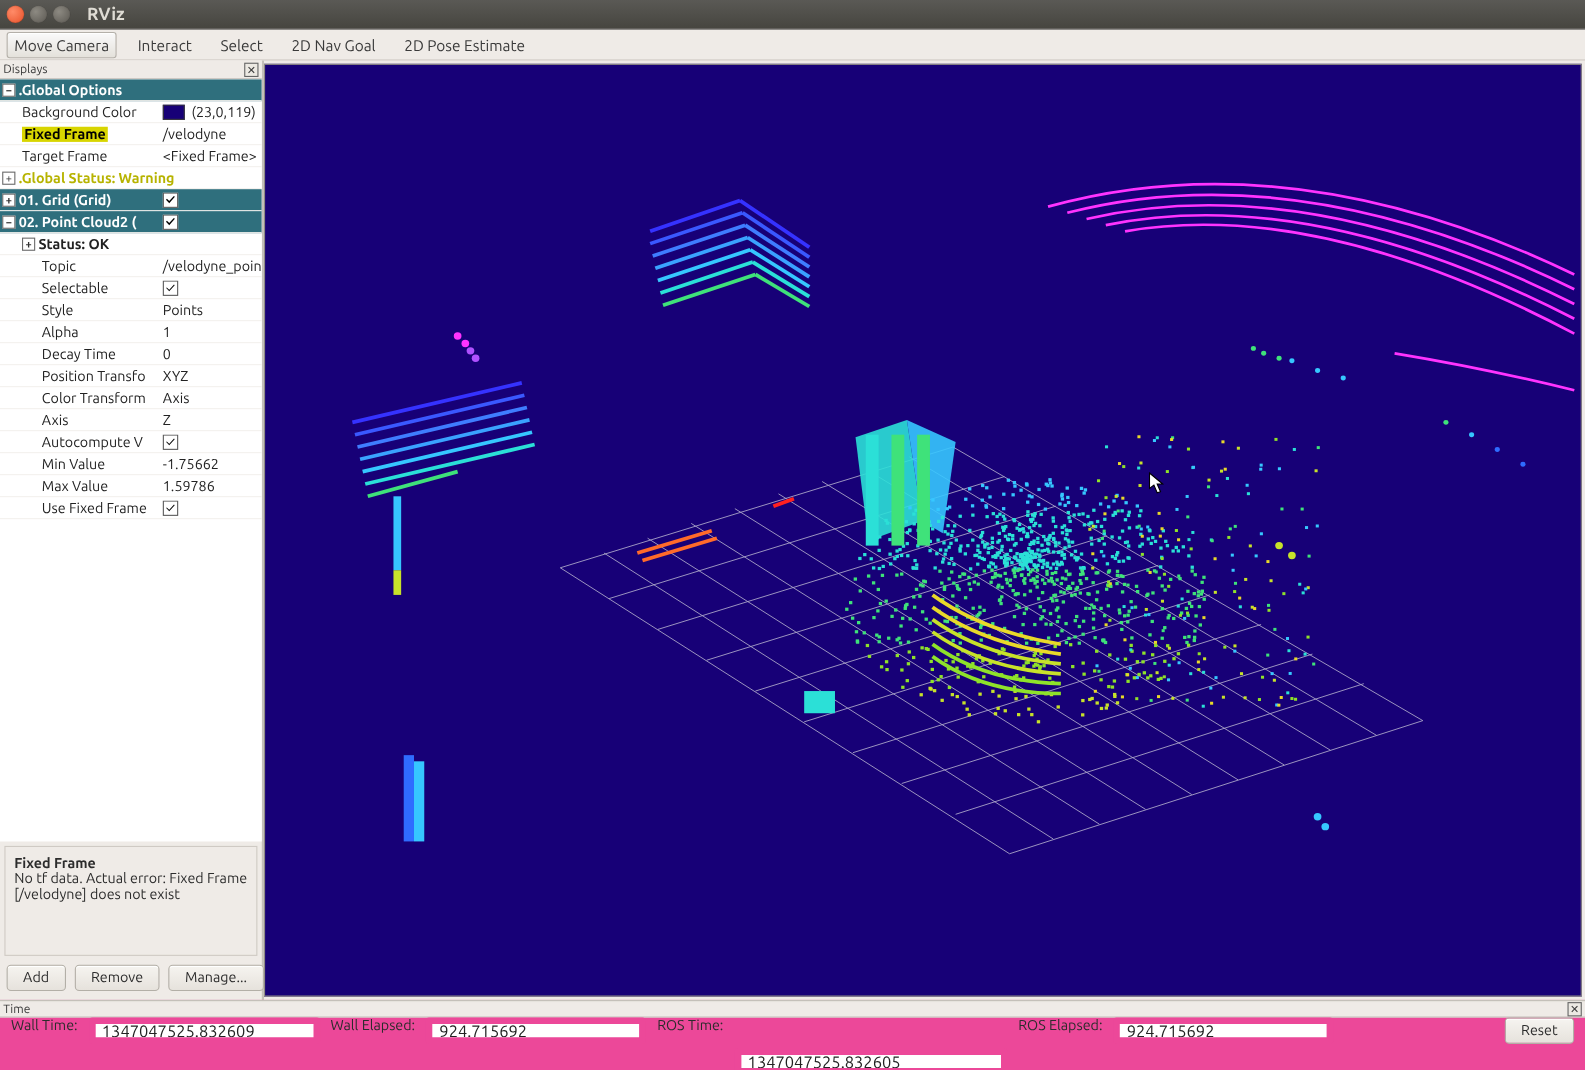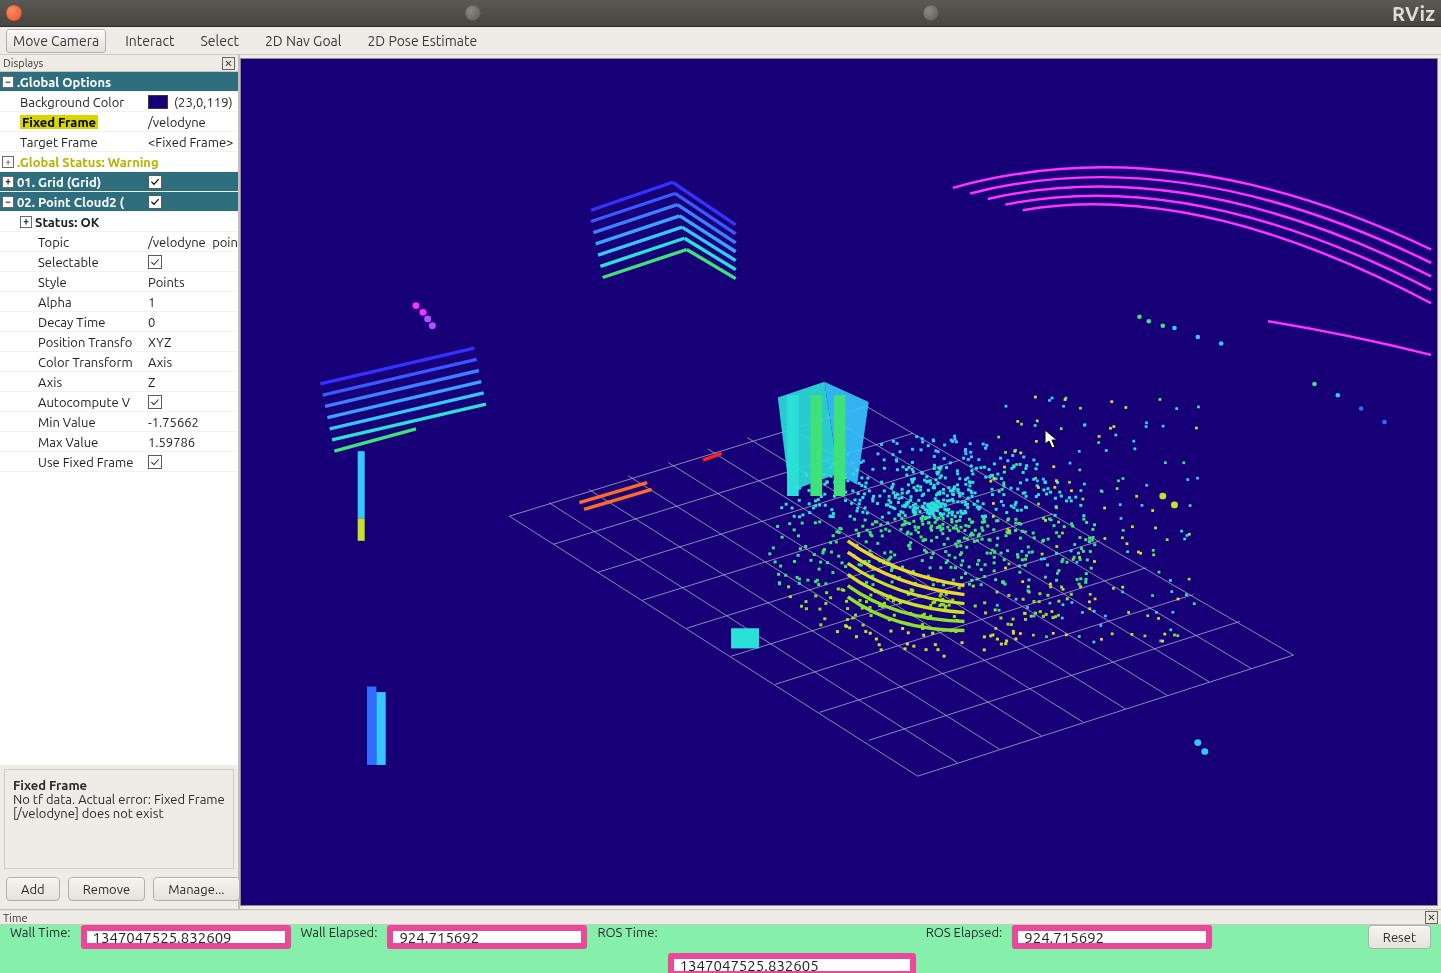--- a/index.html
+++ b/index.html
@@ -1,20 +1,20 @@
 <!DOCTYPE html>
 <html><head>
 <meta charset="utf-8">
 <style>
 * { box-sizing: border-box; margin: 0; padding: 0; font-family: "Ubuntu", "DejaVu Sans", Arial, sans-serif; }
 html, body { width: 1441px; height: 973px; overflow: hidden; }
 body { background: #3c3b37; display: flex; flex-direction: column; }
 
 
-.titlebar { height: 26px; background: linear-gradient(#5a5955,#46453f); display: flex; align-items: center; padding: 0 6px; color: #dfdcd4; font-weight: bold; font-size: 20px; justify-content: space-between; }
+.titlebar { height: 26px; background: linear-gradient(#5a5955,#46453f); display: flex; align-items: center; padding: 0 6px; color: #dfdcd4; font-weight: bold; font-size: 16px; }
 .winbtn { width: 16px; height: 16px; border-radius: 50%; margin-right: 5px; display:inline-block; box-shadow: inset 0 0 1px rgba(0,0,0,0.6); }
 .wb-close { background: radial-gradient(circle at 35% 35%, #ff8b68, #e75028); }
 .wb-min { background: radial-gradient(circle at 35% 35%, #8d8a82, #595650); }
 .wb-max { background: radial-gradient(circle at 35% 35%, #8d8a82, #595650); }
 .titlebar .title { margin-left: 10px; }
 
 
 .client { flex: 1; background: #efebe7; display: flex; flex-direction: column; border-top: 1px solid #2b2a27; }
 
 
@@ -51,21 +51,21 @@
 .btn-row { display:flex; gap:8px; padding:4px 6px 8px; }
 .btn { flex:0 0 auto; padding:4px 14px; font-size:13px; color:#2c2c2c; background:linear-gradient(#f6f4f0,#e6e2dc); border:1px solid #b3afa7; border-radius:4px; box-shadow:inset 0 1px 0 #fff;}
 
 
 .viewport { flex:1; position:relative; background:#170077; margin:3px 3px 3px 0; border:1px solid #8f8b84; overflow:hidden;}
 .viewport svg { position:absolute; inset:0; width:100%; height:100%; }
 .cursor-arrow { position:absolute; left:803px; top:370px; width:14px; height:20px; pointer-events:none;}
 .cursor-arrow svg{width:100%;height:100%;}
 
 
-.timepanel { height:64px; border-top:1px solid #c4c0b9; background:#86efac; display:flex; flex-direction:column;}
+.timepanel { height:64px; border-top:1px solid #c4c0b9; background:#ec4899; display:flex; flex-direction:column;}
 .timepanel .panel-header{border-top:1px solid #e6e3dd;}
 .timerow { flex:1; display:flex; align-items:flex-start; padding:0 10px; gap:10px; font-size:13px; color:#2c2c2c;}
 .timerow label{white-space:nowrap;}
 .timerow input{ height:24px; background:#fff; border:6px solid #ec4899; border-radius:3px; padding:0 6px; font-size:15px; color:#222; }
 .timerow .reset{ margin-left:auto;}
 </style>
 </head>
 <body>
 
 <div class="titlebar">

